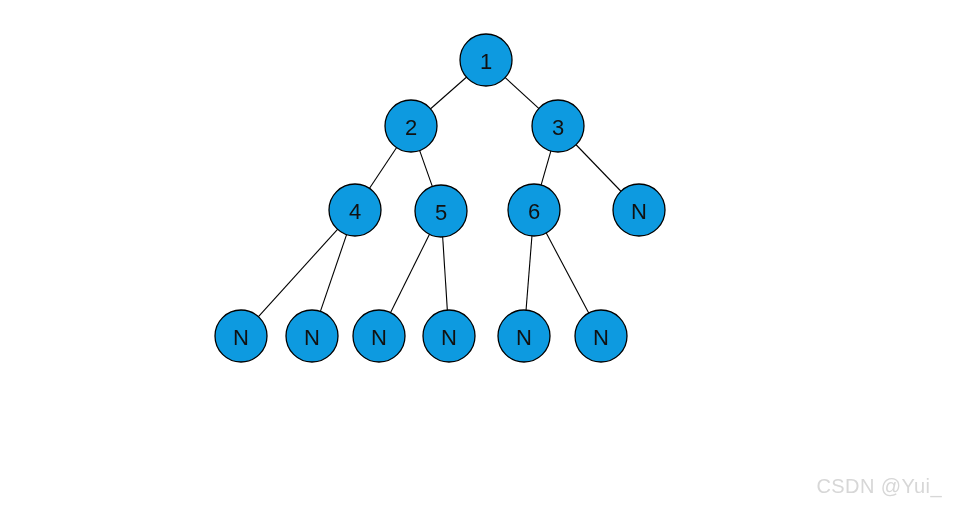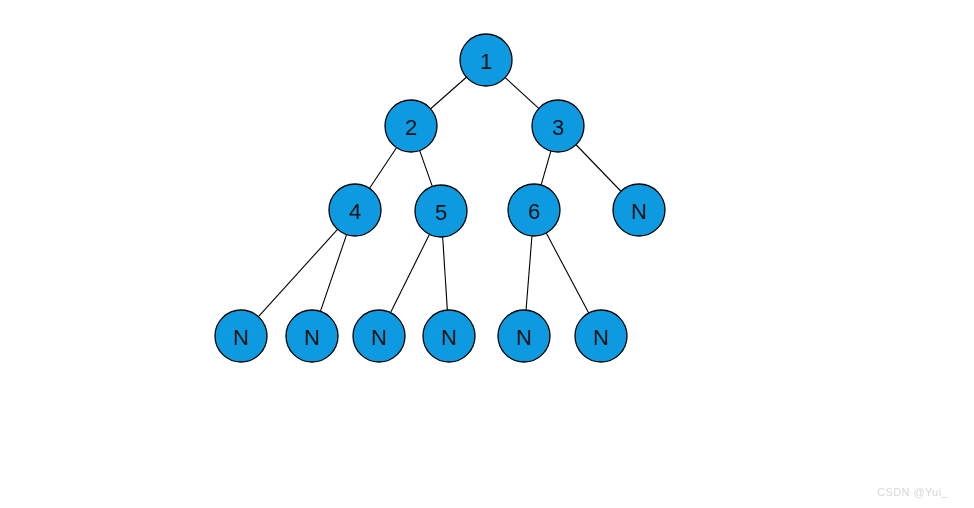--- a/index.html
+++ b/index.html
@@ -34,24 +34,24 @@
   .tree-node-label {
     font-family: "Liberation Sans", sans-serif;
     font-size: 22px;
     fill: #111111;
     text-anchor: middle;
     dominant-baseline: central;
     user-select: none;
   }
   #watermark {
     position: absolute;
-    right: 26px;
+    right: 32px;
     bottom: 10px;
     font-family: "Liberation Sans", sans-serif;
-    font-size: 11px;
+    font-size: 20px;
     color: #d7d7d7;
     letter-spacing: 0.4px;
     white-space: nowrap;
   }
 </style>
 </head>
 <body>
 
 <svg id="tree-canvas" viewBox="0 0 974 508" xmlns="http://www.w3.org/2000/svg">
   <g id="edge-layer">

